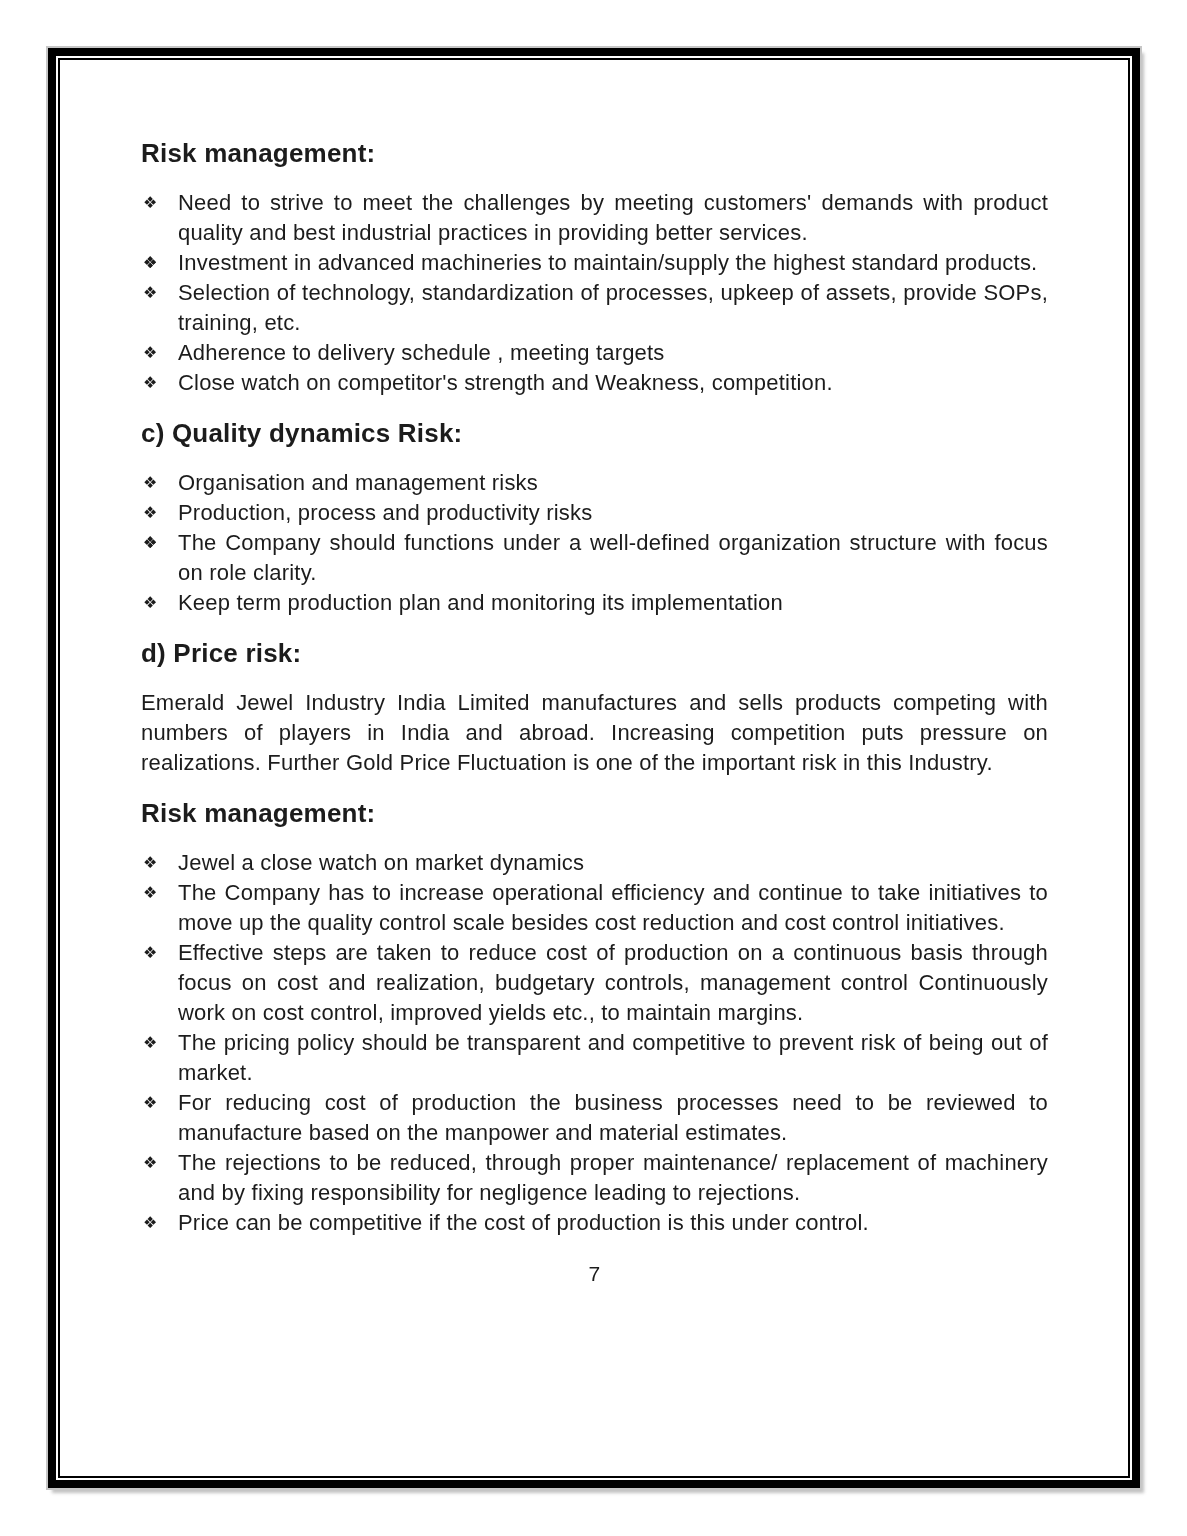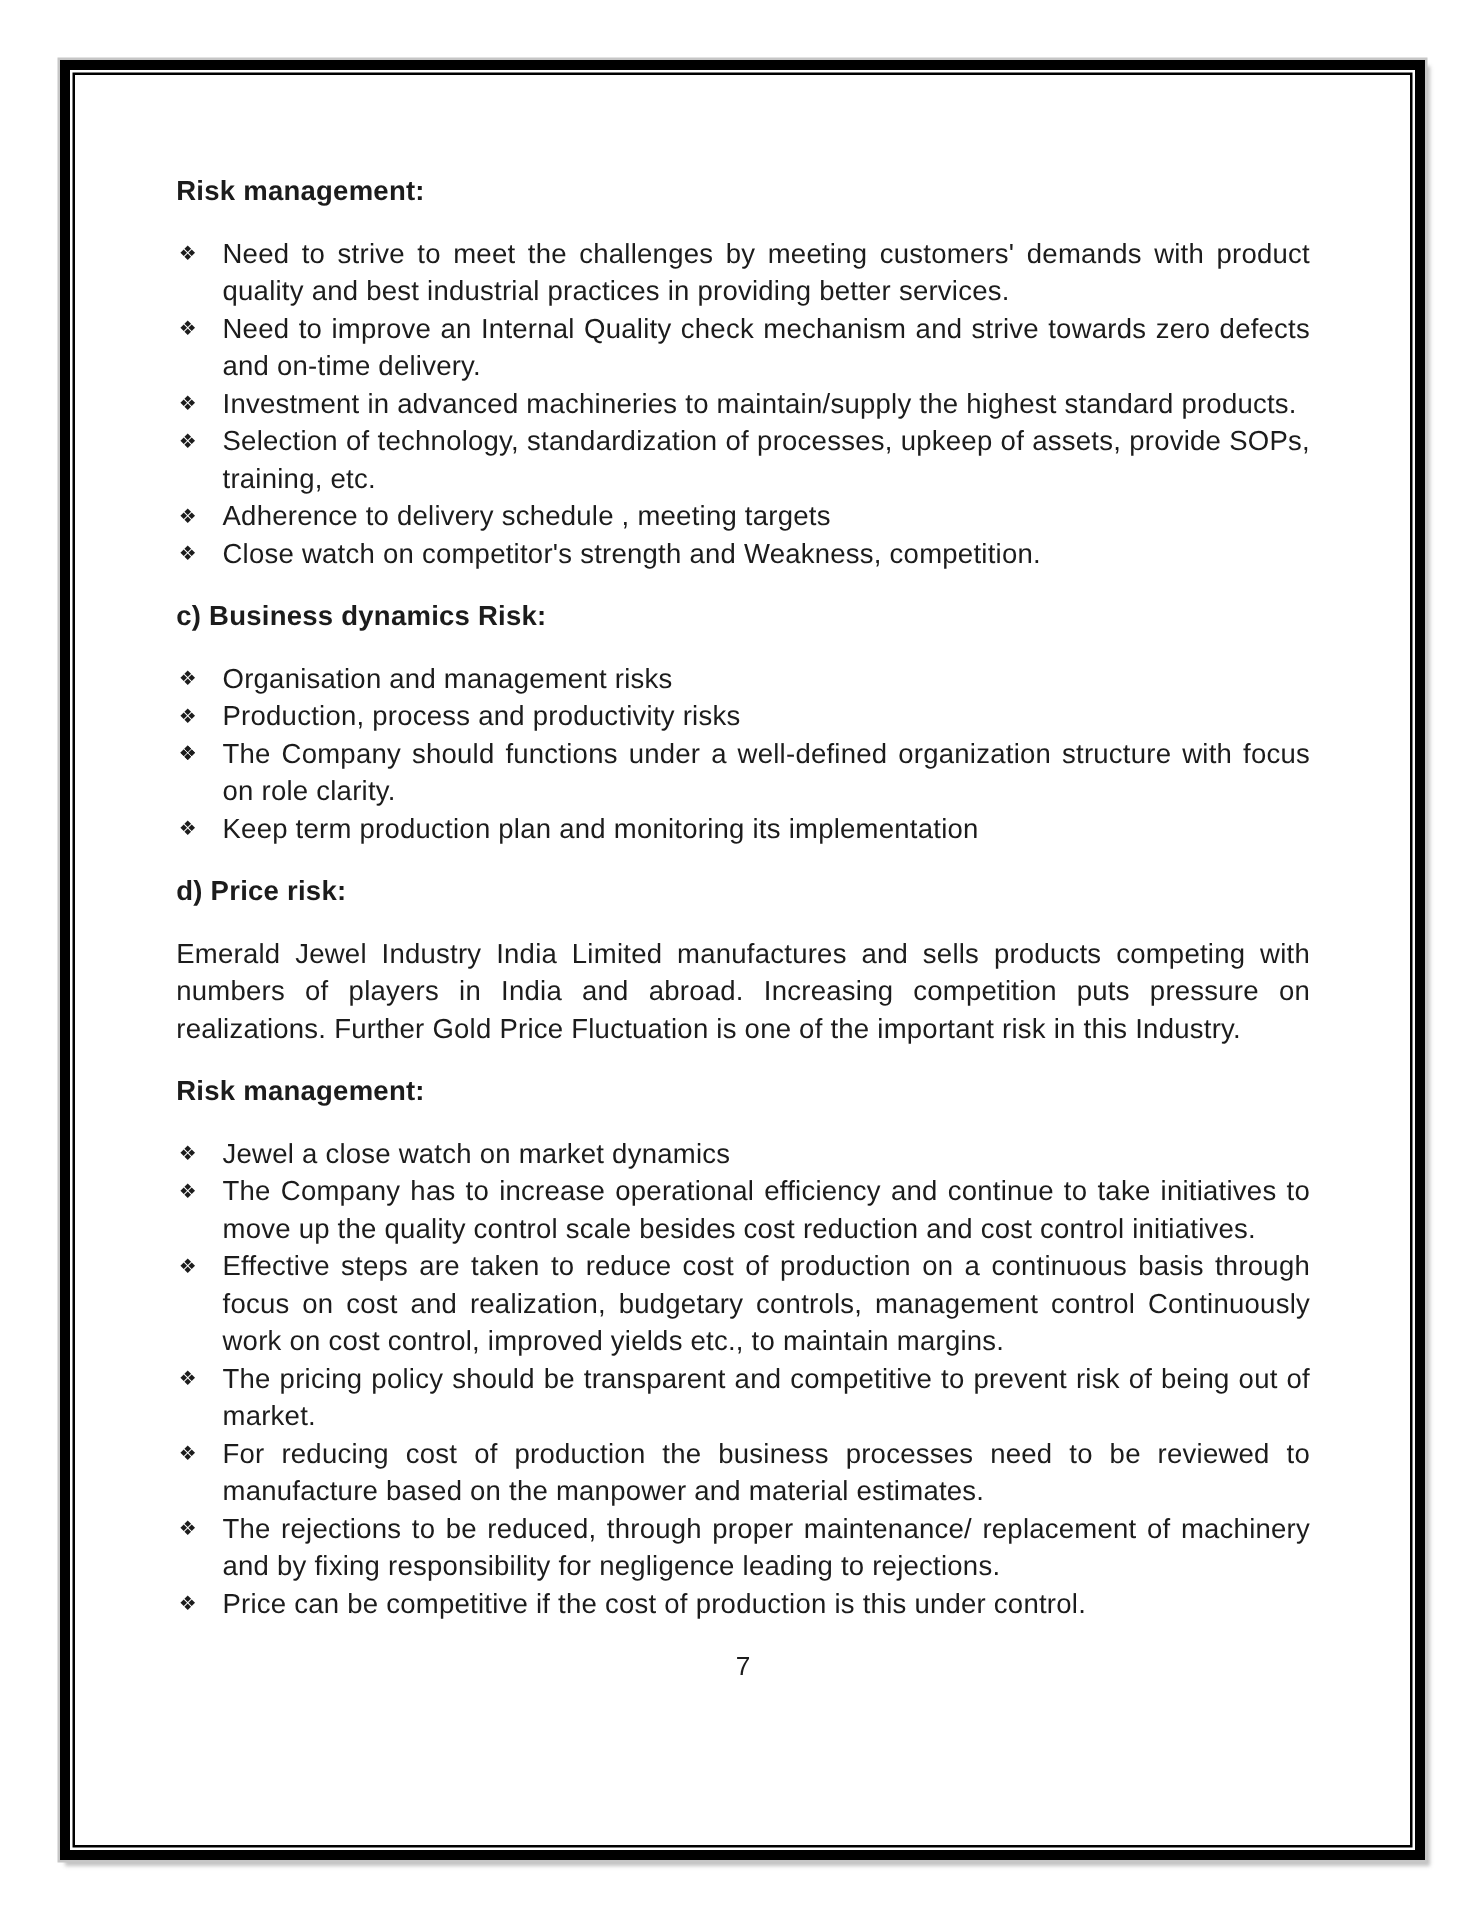--- a/index.html
+++ b/index.html
@@ -33,21 +33,21 @@
   }
   .content {
     box-sizing: border-box;
     padding: 78px 80px 0 81px;
     font-size: 22px;
     line-height: 30px;
     letter-spacing: 0.2px;
   }
   .heading {
     font-weight: bold;
-    font-size: 22px;
+    font-size: 26px;
     line-height: 30px;
     margin: 20px 0 20px 0;
   }
   .heading.first {
     margin-top: 0;
   }
   ul.bullets {
     list-style: none;
     margin: 0;
     padding: 0;
@@ -82,28 +82,28 @@
 
 <div class="page">
   <div class="frame">
     <div class="frame-inner">
       <div class="content">
 
         <h2 class="heading first">Risk management:</h2>
 
         <ul class="bullets">
           <li><span class="glyph">❖</span><span class="btext">Need to strive to meet the challenges by meeting customers' demands with product quality and best industrial practices in providing better services.</span></li>
-          <li><span class="glyph">❖</span><span class="btext">Need to improve an Internal Quality check mechanism and strive towards zero defects and on-time delivery.</span></li>
+          <li><span class="glyph">❖</span></li>
           <li><span class="glyph">❖</span><span class="btext">Investment in advanced machineries to maintain/supply the highest standard products.</span></li>
           <li><span class="glyph">❖</span><span class="btext">Selection of technology, standardization of processes, upkeep of assets, provide SOPs, training, etc.</span></li>
           <li><span class="glyph">❖</span><span class="btext">Adherence to delivery schedule , meeting targets</span></li>
           <li><span class="glyph">❖</span><span class="btext">Close watch on competitor's strength and Weakness, competition.</span></li>
         </ul>
 
-        <h2 class="heading">c) Business dynamics Risk:</h2>
+        <h2 class="heading">c) Quality dynamics Risk:</h2>
 
         <ul class="bullets">
           <li><span class="glyph">❖</span><span class="btext">Organisation and management risks</span></li>
           <li><span class="glyph">❖</span><span class="btext">Production, process and productivity risks</span></li>
           <li><span class="glyph">❖</span></li>
           <li><span class="glyph">❖</span><span class="btext">The Company should functions under a well-defined organization structure with focus on role clarity.</span></li>
           <li><span class="glyph">❖</span><span class="btext">Keep term production plan and monitoring its implementation</span></li>
         </ul>
 
         <h2 class="heading">d) Price risk:</h2>

